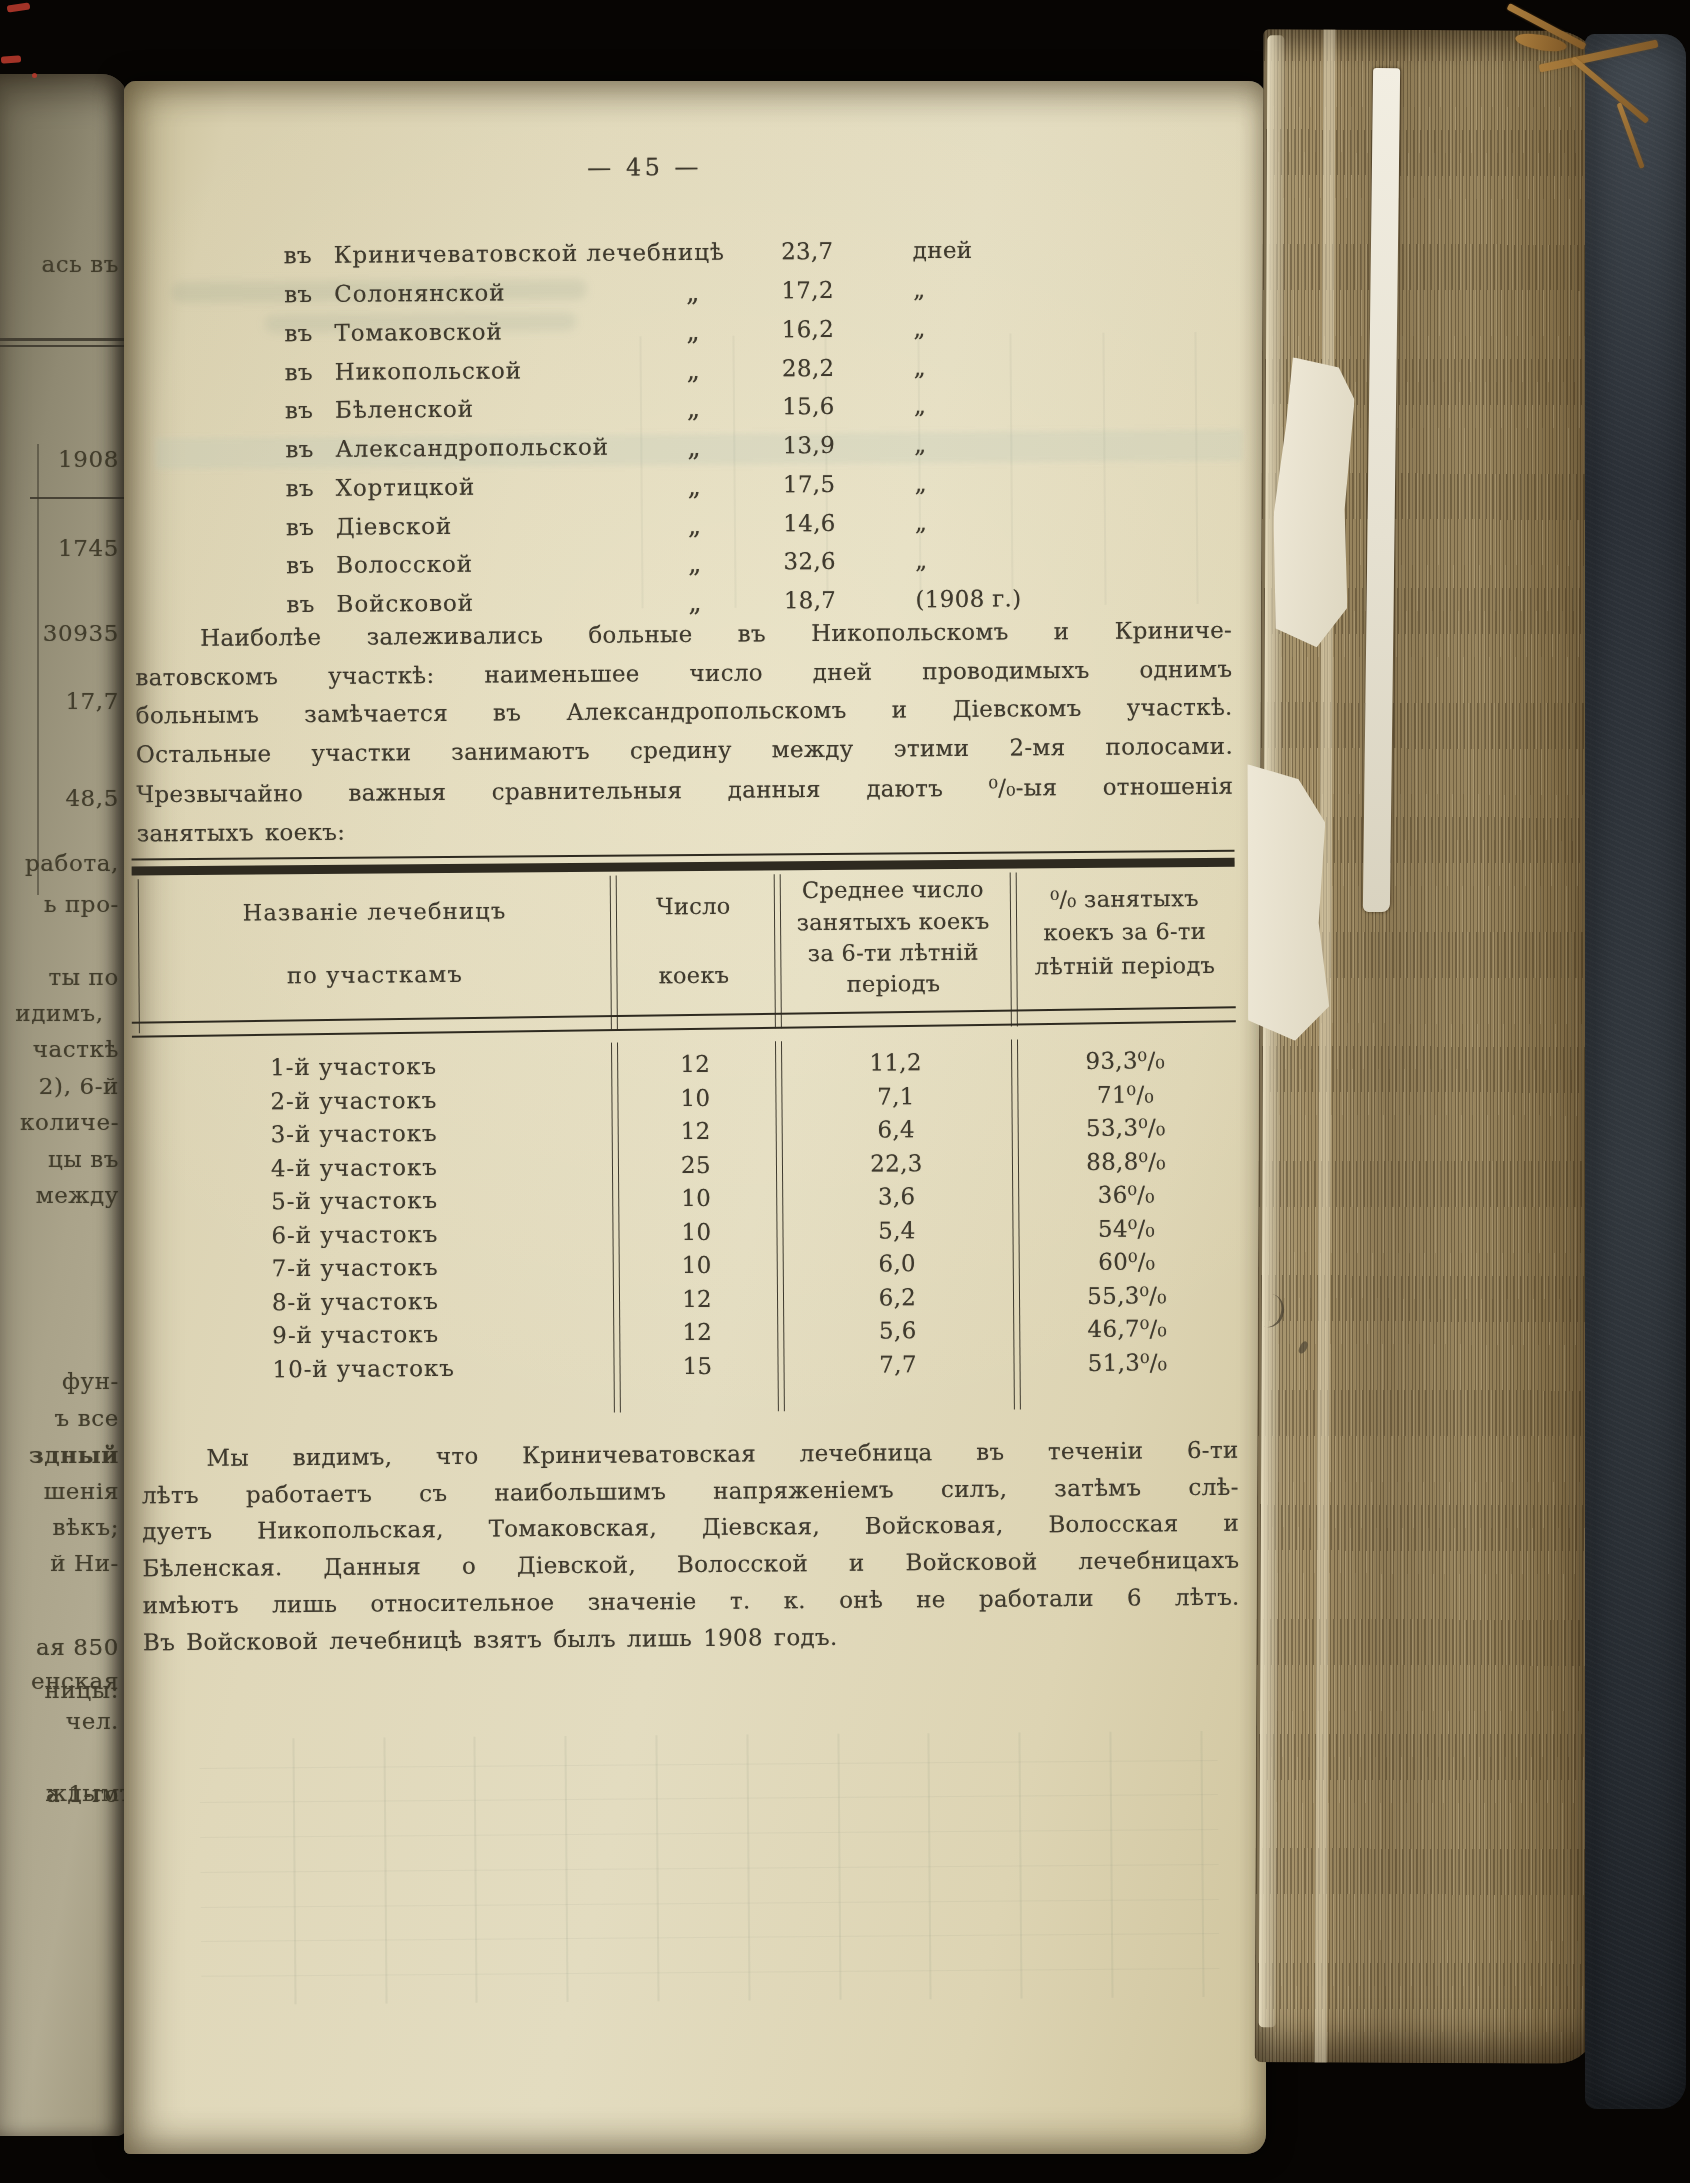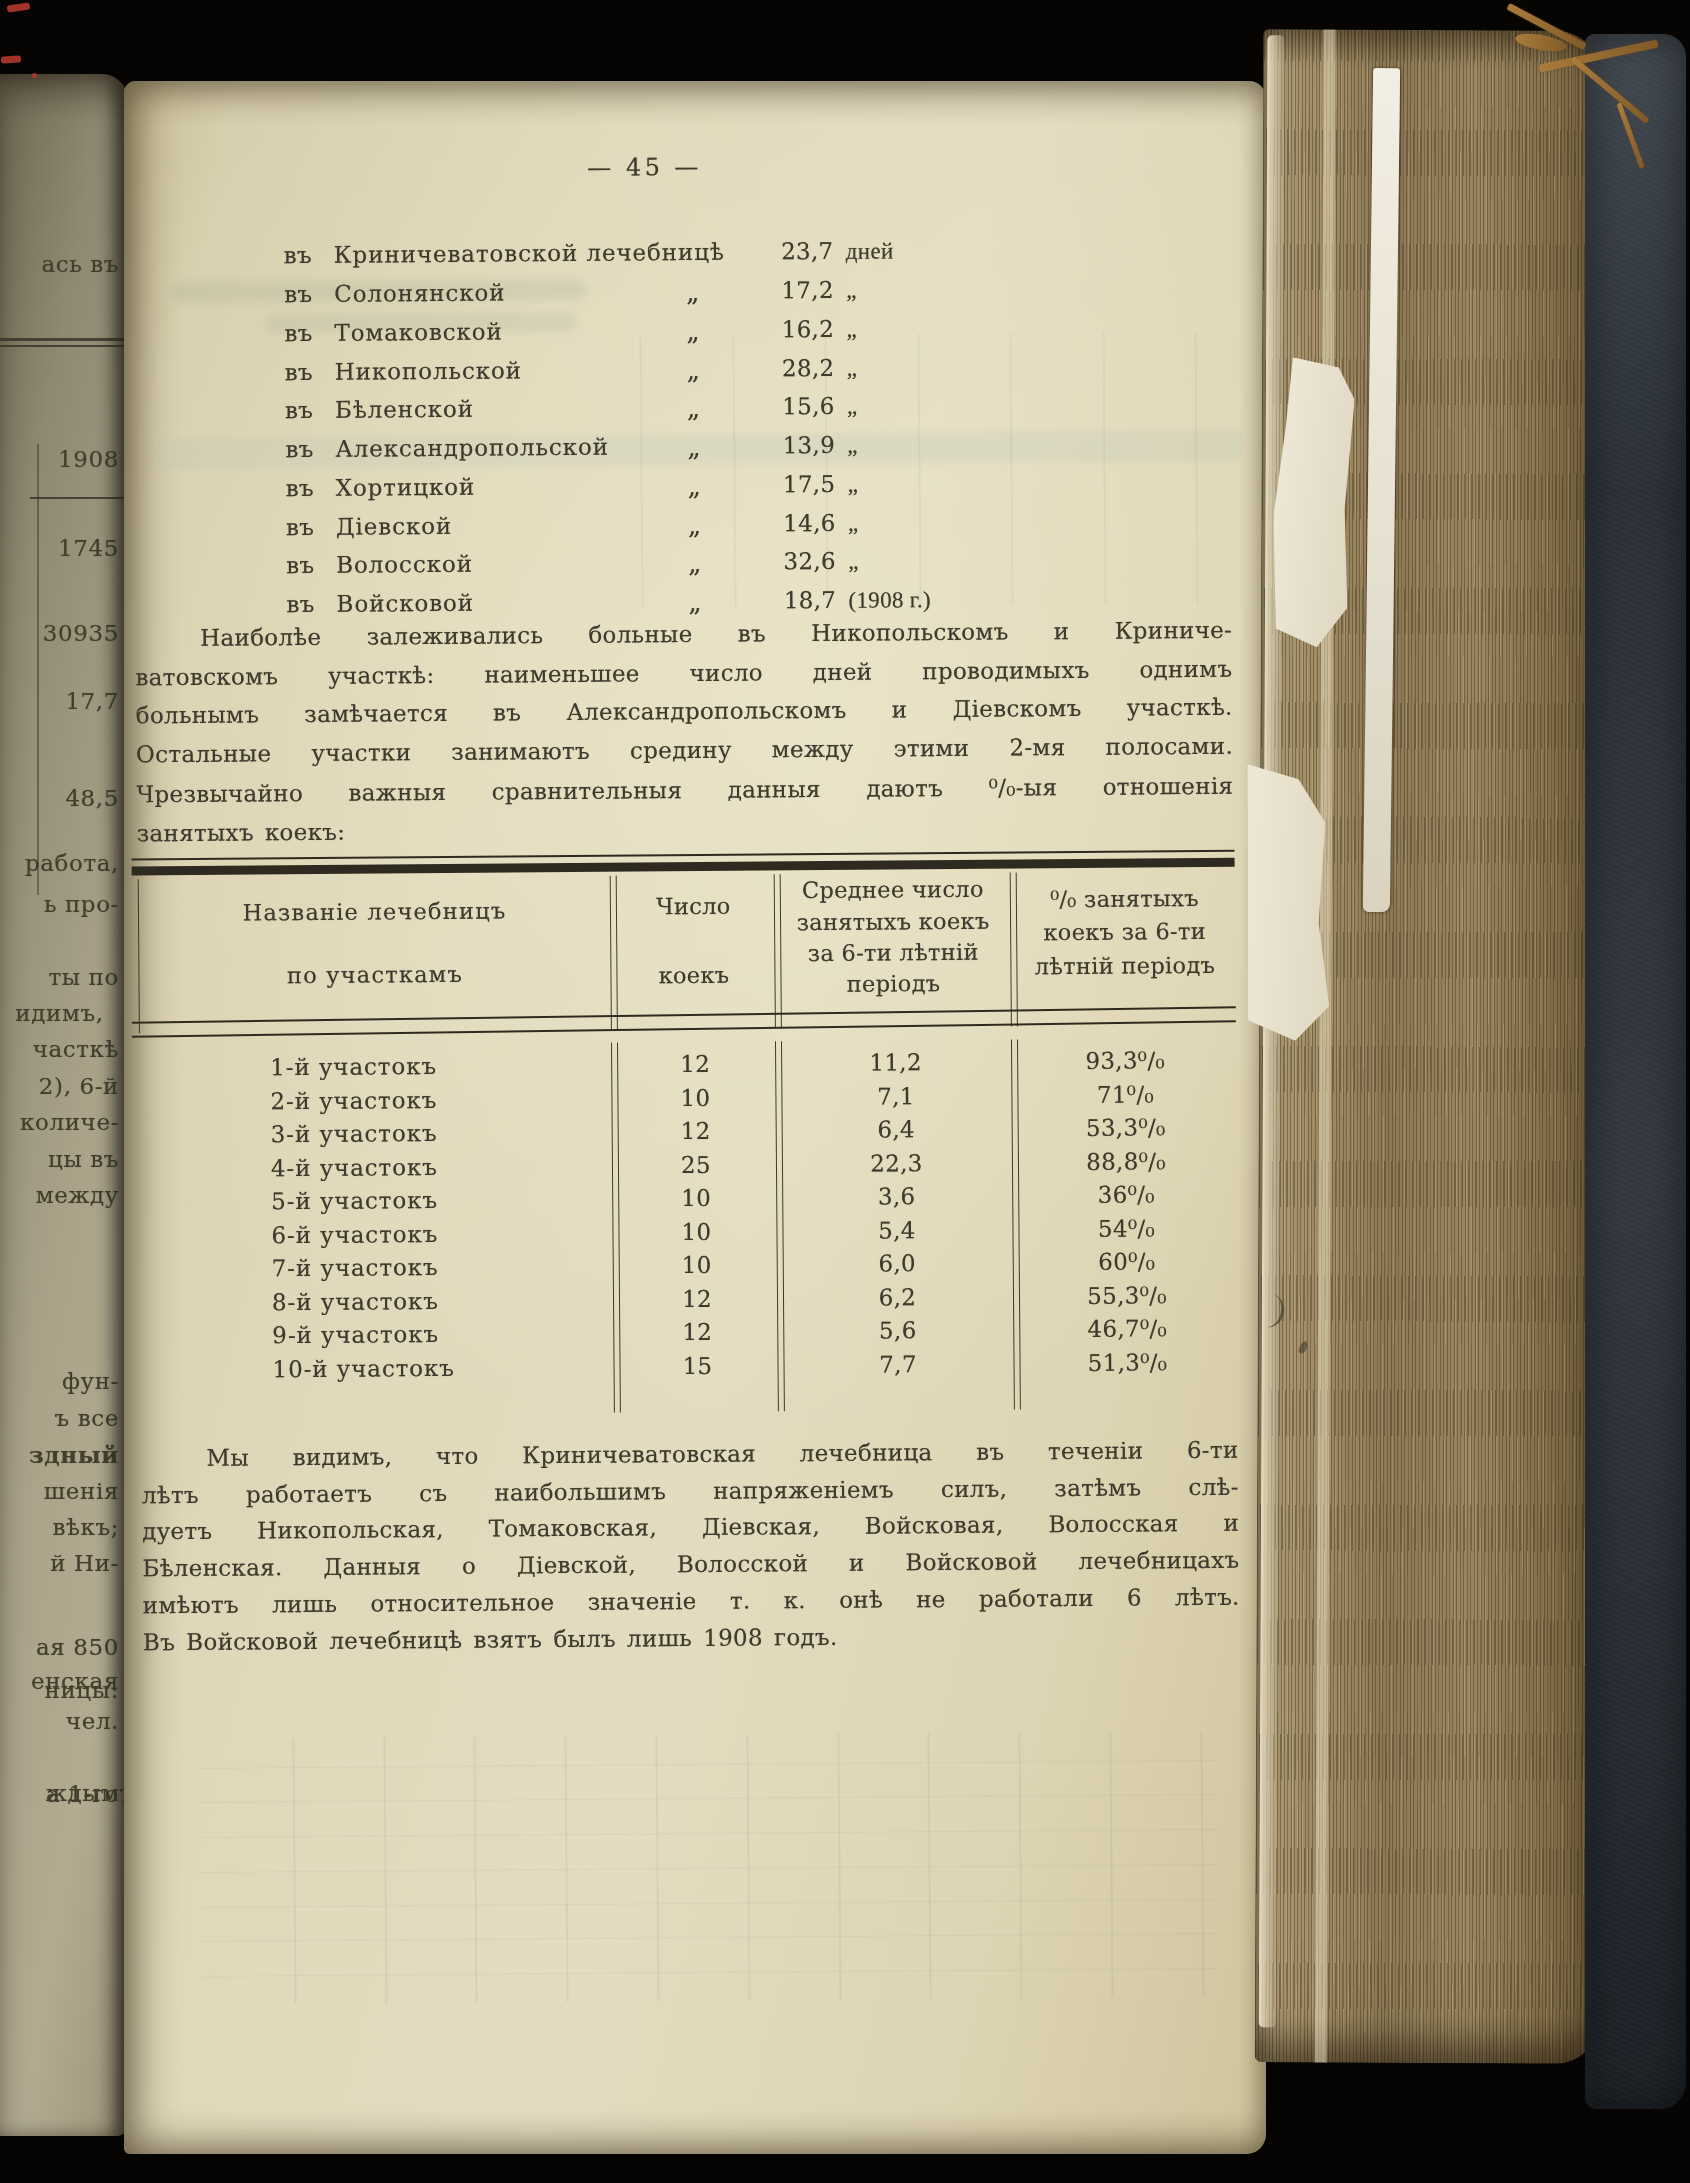--- a/index.html
+++ b/index.html
@@ -28,21 +28,21 @@
     font-size:23px;line-height:1;letter-spacing:0.3px;
     text-shadow:0 0 0.8px rgba(63,58,46,.55);}
   .abs{position:absolute;}
   #page-number{left:-23px;top:68px;width:1099px;text-align:center;font-size:24px;letter-spacing:3.5px;}
   
   .stay-row{position:absolute;left:0;width:1133px;height:32px;}
   .stay-prefix{position:absolute;left:165px;}
   .stay-name{position:absolute;left:215px;letter-spacing:0.9px;}
   .stay-ditto{position:absolute;left:567px;font-size:25.4px;}
   .stay-value{position:absolute;left:628px;width:121px;text-align:center;}
-  .stay-suffix{position:absolute;left:727px;font-family:Liberation Serif, serif;}
+  .stay-suffix{position:absolute;left:794px;}
   
   .pline{position:absolute;left:13.3px;width:1097px;text-align:justify;text-align-last:justify;
     word-spacing:3.5px;}
   .pline.indent{padding-left:65px;width:1032px;}
   .pline.open{text-align-last:left;}
   
   .hrule{position:absolute;background:#2e2a20;}
   .vrule{position:absolute;width:5.2px;border-left:1.7px solid #2e2a20;border-right:1.2px solid #2e2a20;opacity:.9;}
   .th-line{position:absolute;text-align:center;font-size:22.5px;}
   .t-row{position:absolute;left:0;width:1133px;height:30px;}

